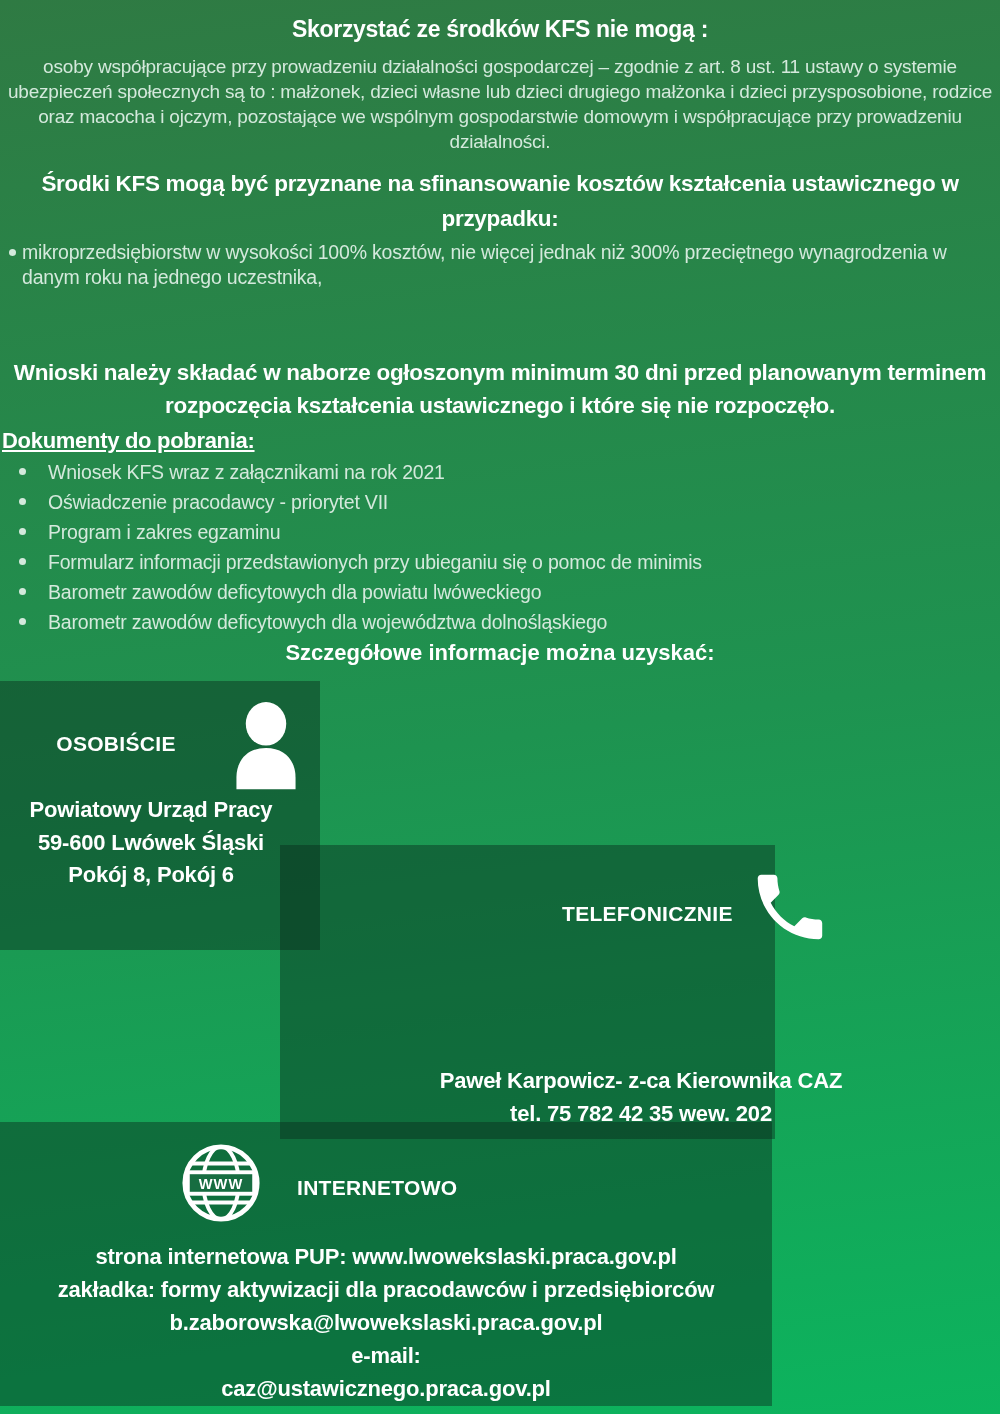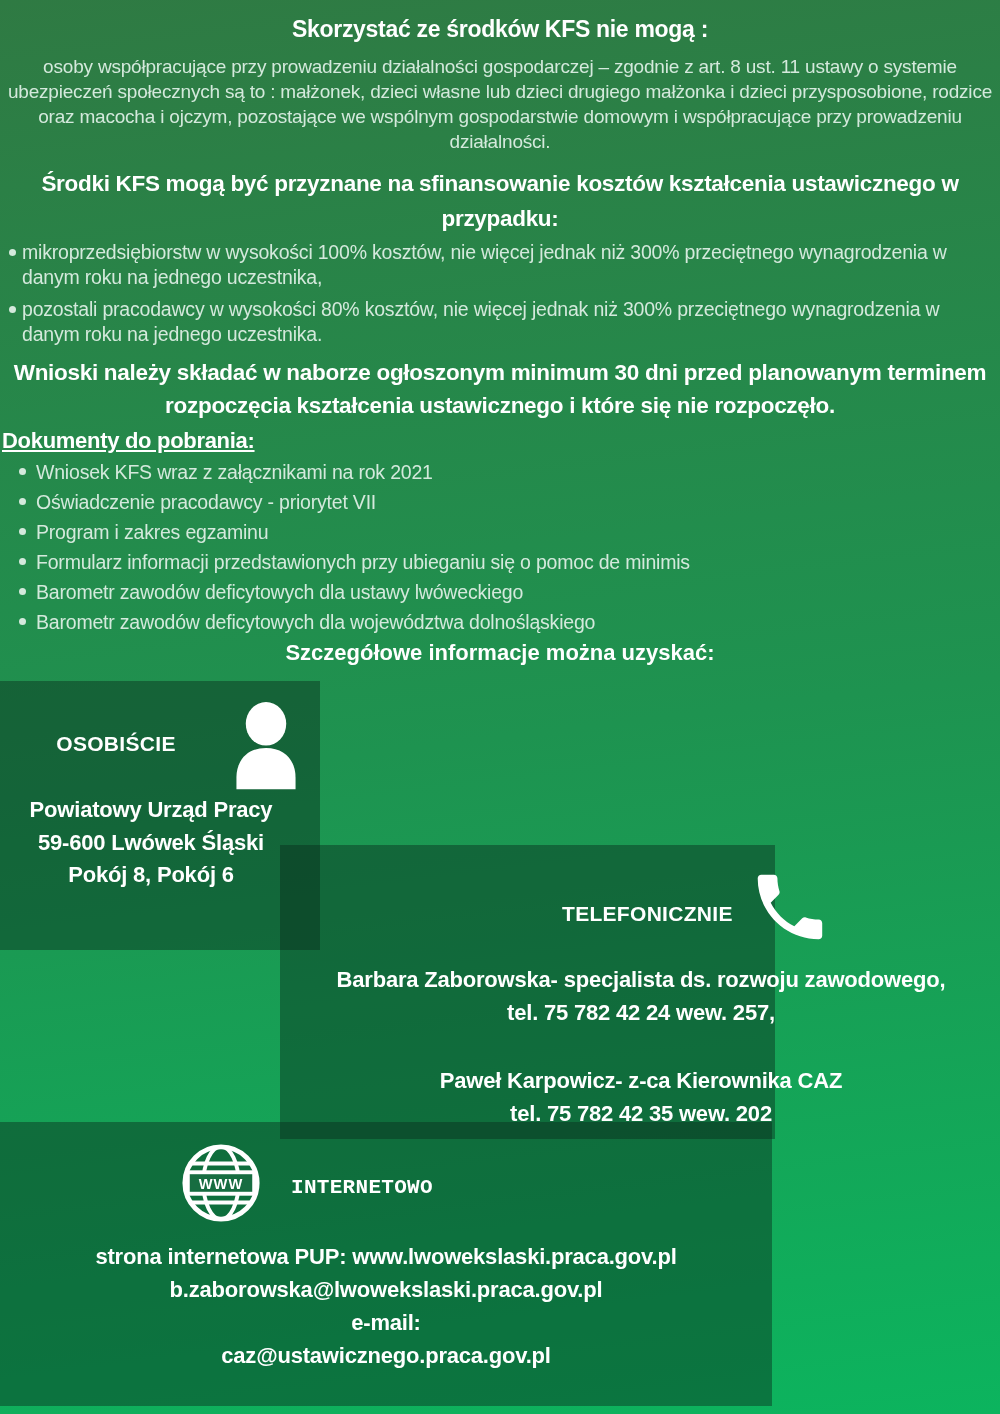--- a/index.html
+++ b/index.html
@@ -41,21 +41,21 @@
   .list{list-style:none;color:var(--body-text);font-size:19.5px;letter-spacing:-0.2px;}
   .list li{position:relative;line-height:25px;}
   .list li::before{
     content:"";position:absolute;width:7px;height:7px;border-radius:50%;
     background:var(--body-text);top:9px;
   }
   .list1{left:0;top:240px;width:1000px;}
   .list1 li{padding-left:22px;margin-bottom:7px;}
   .list1 li::before{left:9px;}
   .list2{left:0;top:457px;width:1000px;}
-  .list2 li{padding-left:36px;line-height:30px;}
+  .list2 li{padding-left:48px;line-height:30px;}
   .list2 li::before{left:19px;top:11px;}
 
   .docs-title{
     left:2px;top:428px;font-size:22px;font-weight:bold;
     text-decoration:underline;letter-spacing:-0.3px;
   }
   .info-heading{left:0;top:640px;width:100%;text-align:center;font-size:22px;font-weight:bold;}
 
   .section-label{font-size:21px;font-weight:bold;letter-spacing:0.3px;color:var(--white);}
   .osobiscie-label{left:0;top:732px;width:232px;text-align:center;}
@@ -67,21 +67,21 @@
 
   .tel-label{left:562px;top:902px;}
   .phone-icon{left:747px;top:864px;}
   .contact{
     left:282px;top:963px;width:718px;text-align:center;
     font-size:22px;font-weight:bold;line-height:33px;letter-spacing:-0.2px;
   }
   .contact-2{top:1064px;}
 
   .globe-icon{left:180px;top:1142px;}
-  .net-label{left:291px;top:1176px;font-family:Liberation Mono, monospace;}
+  .net-label{left:297px;top:1176px;}
   .net-lines{
     left:0;top:1240px;width:772px;text-align:center;
     font-size:22px;font-weight:bold;line-height:33px;letter-spacing:-0.2px;
   }
   svg{display:block;}
 </style>
 </head>
 <body>
 
 <div class="page">
@@ -89,32 +89,31 @@
   <div class="panel panel-a"></div>
   <div class="panel panel-b"></div>
   <div class="panel panel-c"></div>
 
   <div class="abs h h1">Skorzystać ze środków KFS nie mogą :</div>
   <div class="abs intro">osoby współpracujące przy prowadzeniu działalności gospodarczej – zgodnie z art. 8 ust. 11 ustawy o systemie ubezpieczeń społecznych są to : małżonek, dzieci własne lub dzieci drugiego małżonka i dzieci przysposobione, rodzice oraz macocha i ojczym, pozostające we wspólnym gospodarstwie domowym i współpracujące przy prowadzeniu działalności.</div>
 
   <div class="abs h h2">Środki KFS mogą być przyznane na sfinansowanie kosztów kształcenia ustawicznego w przypadku:</div>
   <ul class="abs list list1">
     <li>mikroprzedsiębiorstw w wysokości 100% kosztów, nie więcej jednak niż 300% przeciętnego wynagrodzenia w danym roku na jednego uczestnika,</li>
-    <li>pozostali pracodawcy w wysokości 80% kosztów, nie więcej jednak niż 300% przeciętnego wynagrodzenia w danym roku na jednego uczestnika.</li>
   </ul>
 
   <div class="abs h h3">Wnioski należy składać w naborze ogłoszonym minimum 30 dni przed planowanym terminem rozpoczęcia kształcenia ustawicznego i które się nie rozpoczęło.</div>
 
   <div class="abs docs-title">Dokumenty do pobrania:</div>
   <ul class="abs list list2">
     <li>Wniosek KFS wraz z załącznikami na rok 2021</li>
     <li>Oświadczenie pracodawcy - priorytet VII</li>
     <li>Program i zakres egzaminu</li>
     <li>Formularz informacji przedstawionych przy ubieganiu się o pomoc de minimis</li>
-    <li>Barometr zawodów deficytowych dla ustawy lwóweckiego</li>
+    <li>Barometr zawodów deficytowych dla powiatu lwóweckiego</li>
     <li>Barometr zawodów deficytowych dla województwa dolnośląskiego</li>
   </ul>
 
   <div class="abs info-heading">Szczegółowe informacje można uzyskać:</div>
 
   <div class="abs section-label osobiscie-label">OSOBIŚCIE</div>
   <span class="abs person-icon">
     <svg width="70" height="90" viewBox="0 0 90 115" aria-hidden="true">
       <ellipse cx="45" cy="29" rx="26" ry="28" fill="#ffffff"></ellipse>
       <path d="M45 60 C 20 60 7 77 7 98 L7 113 L83 113 L83 98 C83 77 70 60 45 60 Z" fill="#ffffff"></path>
@@ -125,40 +124,37 @@
     <div>59-600 Lwówek Śląski</div>
     <div>Pokój 8, Pokój 6</div>
   </div>
 
   <div class="abs section-label tel-label">TELEFONICZNIE</div>
   <span class="abs phone-icon">
     <svg width="86" height="86" viewBox="0 0 24 24" aria-hidden="true">
       <path fill="#ffffff" d="M6.62 10.79c1.44 2.83 3.76 5.14 6.59 6.59l2.2-2.21c.27-.26.66-.35 1.01-.24 1.12.37 2.33.57 3.57.57.55 0 1 .45 1 1V20c0 .55-.45 1-1 1-9.39 0-17-7.61-17-17 0-.55.45-1 1-1h3.5c.55 0 1 .45 1 1 0 1.25.2 2.45.57 3.57.11.35.03.74-.25 1.02l-2.2 2.2z"></path>
     </svg>
   </span>
-  <div class="abs contact contact-1">
-    <div>Barbara Zaborowska- specjalista ds. rozwoju zawodowego,</div>
-    <div>tel. 75 782 42 24 wew. 257,</div>
-  </div>
   <div class="abs contact contact-2">
     <div>Paweł Karpowicz- z-ca Kierownika CAZ</div>
     <div>tel. 75 782 42 35 wew. 202</div>
   </div>
 
   <span class="abs globe-icon">
     <svg width="82" height="82" viewBox="0 0 84 84" aria-hidden="true">
       <circle cx="42" cy="42" r="37" fill="none" stroke="#ffffff" stroke-width="5"></circle>
       <ellipse cx="42" cy="42" rx="18" ry="37" fill="none" stroke="#ffffff" stroke-width="4"></ellipse>
       <line x1="12" y1="22" x2="72" y2="22" stroke="#ffffff" stroke-width="4"></line>
       <line x1="12" y1="62" x2="72" y2="62" stroke="#ffffff" stroke-width="4"></line>
       <rect x="8" y="31" width="68" height="22" fill="#176d41" stroke="#ffffff" stroke-width="4"></rect>
       <text x="42" y="48" text-anchor="middle" font-family="Liberation Sans, DejaVu Sans, sans-serif" font-size="15" font-weight="bold" letter-spacing="1" fill="#ffffff">WWW</text>
     </svg>
   </span>
   <div class="abs section-label net-label">INTERNETOWO</div>
   <div class="abs net-lines">
     <div>strona internetowa PUP: www.lwowekslaski.praca.gov.pl</div>
+    <div>zakładka: formy aktywizacji dla pracodawców i przedsiębiorców</div>
     <div>b.zaborowska@lwowekslaski.praca.gov.pl</div>
     <div>e-mail:</div>
     <div>caz@ustawicznego.praca.gov.pl</div>
   </div>
 
 </div>
 
 </body></html>

